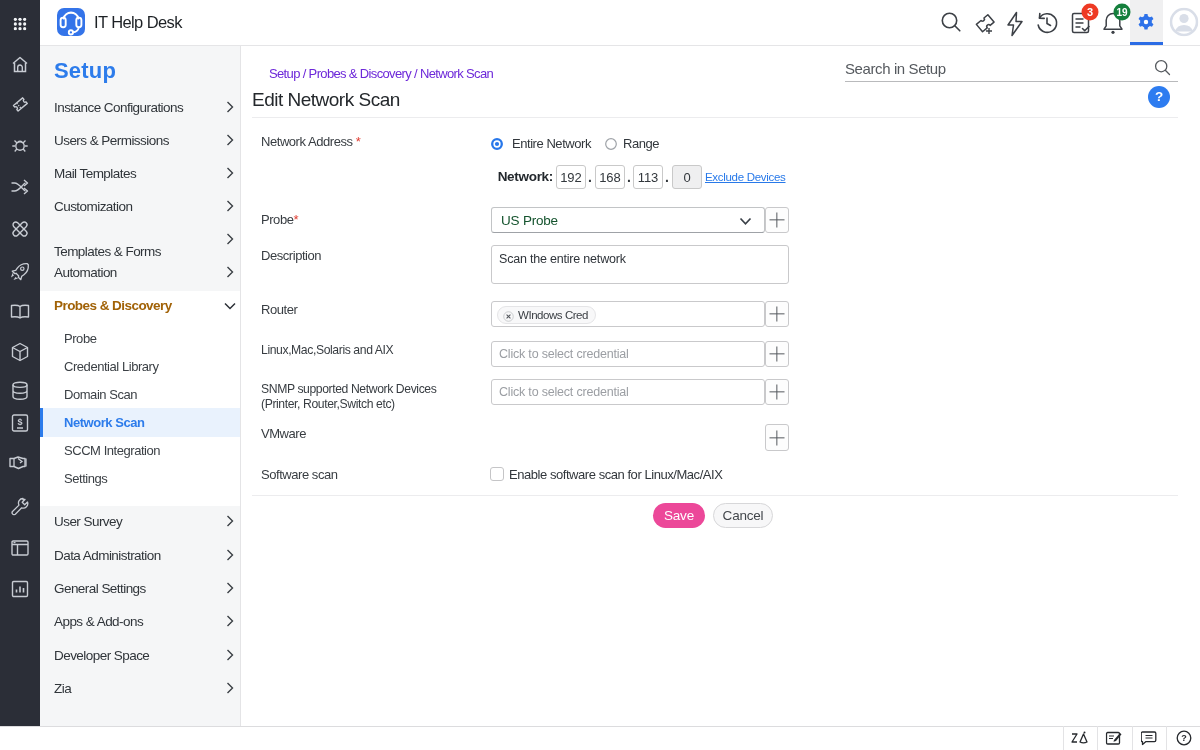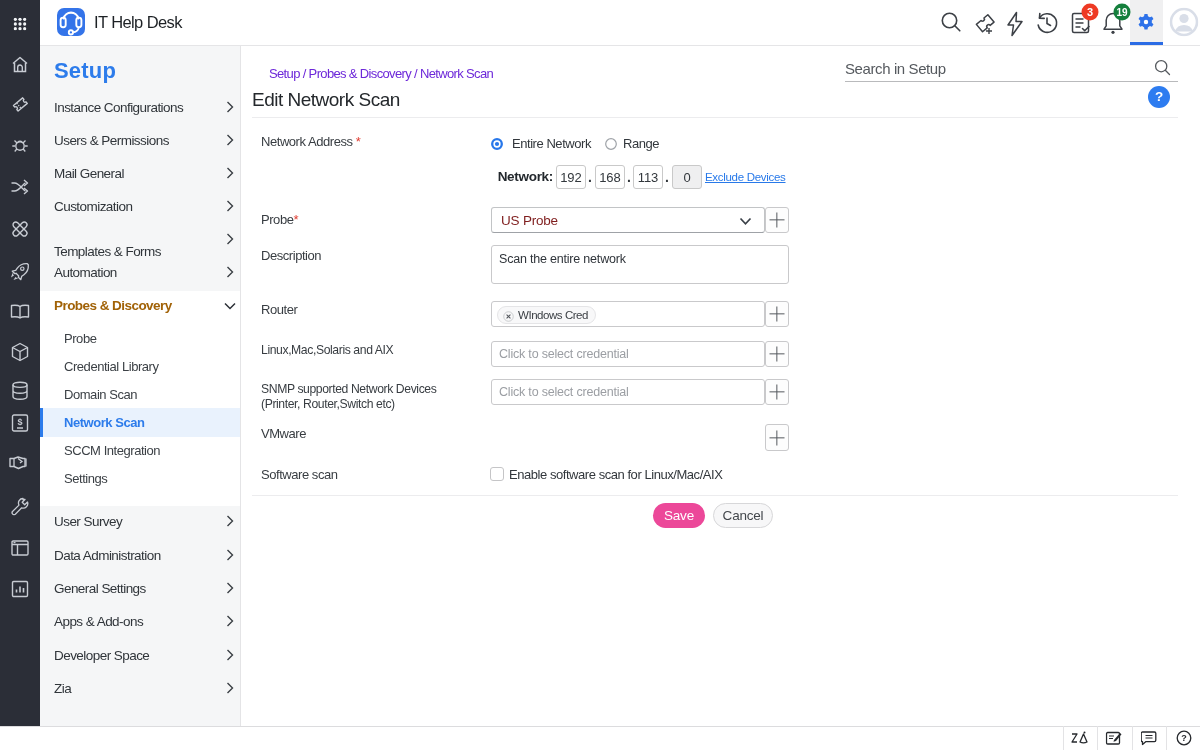--- a/index.html
+++ b/index.html
@@ -144,21 +144,21 @@
   <div class="abs" id="apptitle">IT Help Desk</div>
   <div class="abs" id="tabactive"></div>
   <div class="abs" id="tabbar"></div>
   <div class="abs" id="sidebar"></div>
   <div class="abs" id="sb-white"></div>
   <div class="abs" id="sb-sel"></div>
   <div class="abs" id="setuptitle">Setup</div>
 
   <div class="sbitem" style="top:107px">Instance Configurations</div>
   <div class="sbitem" style="top:140px">Users &amp; Permissions</div>
-  <div class="sbitem" style="top:173px">Mail General</div>
+  <div class="sbitem" style="top:173px">Mail Templates</div>
   <div class="sbitem" style="top:206px">Customization</div>
   <div class="sbitem" style="top:251px">Templates &amp; Forms</div>
   <div class="sbitem" style="top:272px">Automation</div>
   <div class="sbitem" style="top:305px; font-weight:bold; color:#a16207;">Probes &amp; Discovery</div>
   <div class="sbsub" style="top:338px">Probe</div>
   <div class="sbsub" style="top:366px">Credential Library</div>
   <div class="sbsub" style="top:394px">Domain Scan</div>
   <div class="sbsub" style="top:422px; color:#2d7ceb; font-weight:bold;">Network Scan</div>
   <div class="sbsub" style="top:450px">SCCM Integration</div>
   <div class="sbsub" style="top:478px">Settings</div>
@@ -243,21 +243,21 @@
   <div class="ipbox" style="left:556px;">192</div>
   <div class="ipdot" style="left:588px;">.</div>
   <div class="ipbox" style="left:595px;">168</div>
   <div class="ipdot" style="left:627px;">.</div>
   <div class="ipbox" style="left:633px;">113</div>
   <div class="ipdot" style="left:665px;">.</div>
   <div class="ipbox" style="left:672px; background:#efeff0;">0</div>
   <div class="abs" id="excl">Exclude Devices</div>
 
   <div class="field" style="top:207px; width:274px; height:26px; border-color:#c2c4c6; border-bottom-color:#9fa2a7;">
-    <span style="position:absolute; left:9px; top:50%; transform:translateY(-50%); font-size:13.5px; letter-spacing:-0.2px; color:#7f1d1d;">US Probe</span>
+    <span style="position:absolute; left:9px; top:50%; transform:translateY(-50%); font-size:13.5px; letter-spacing:-0.2px; color:#14532d;">US Probe</span>
     <svg style="position:absolute; right:12px; top:8.5px" width="13" height="9" viewBox="0 0 13 9">
       <path d="M1.5 1.5 L6.5 6.8 L11.5 1.5" fill="none" stroke="#3a4048" stroke-width="1.7"></path>
     </svg>
   </div>
   <div class="plusbtn" style="top:207px; height:26px;"></div>
 
   <div class="field" style="top:245px; width:298px; height:39px;">
     <span style="position:absolute; left:7px; top:6px; font-size:12.5px; letter-spacing:-0.2px; color:#2f343a;">Scan the entire network</span>
   </div>
 

